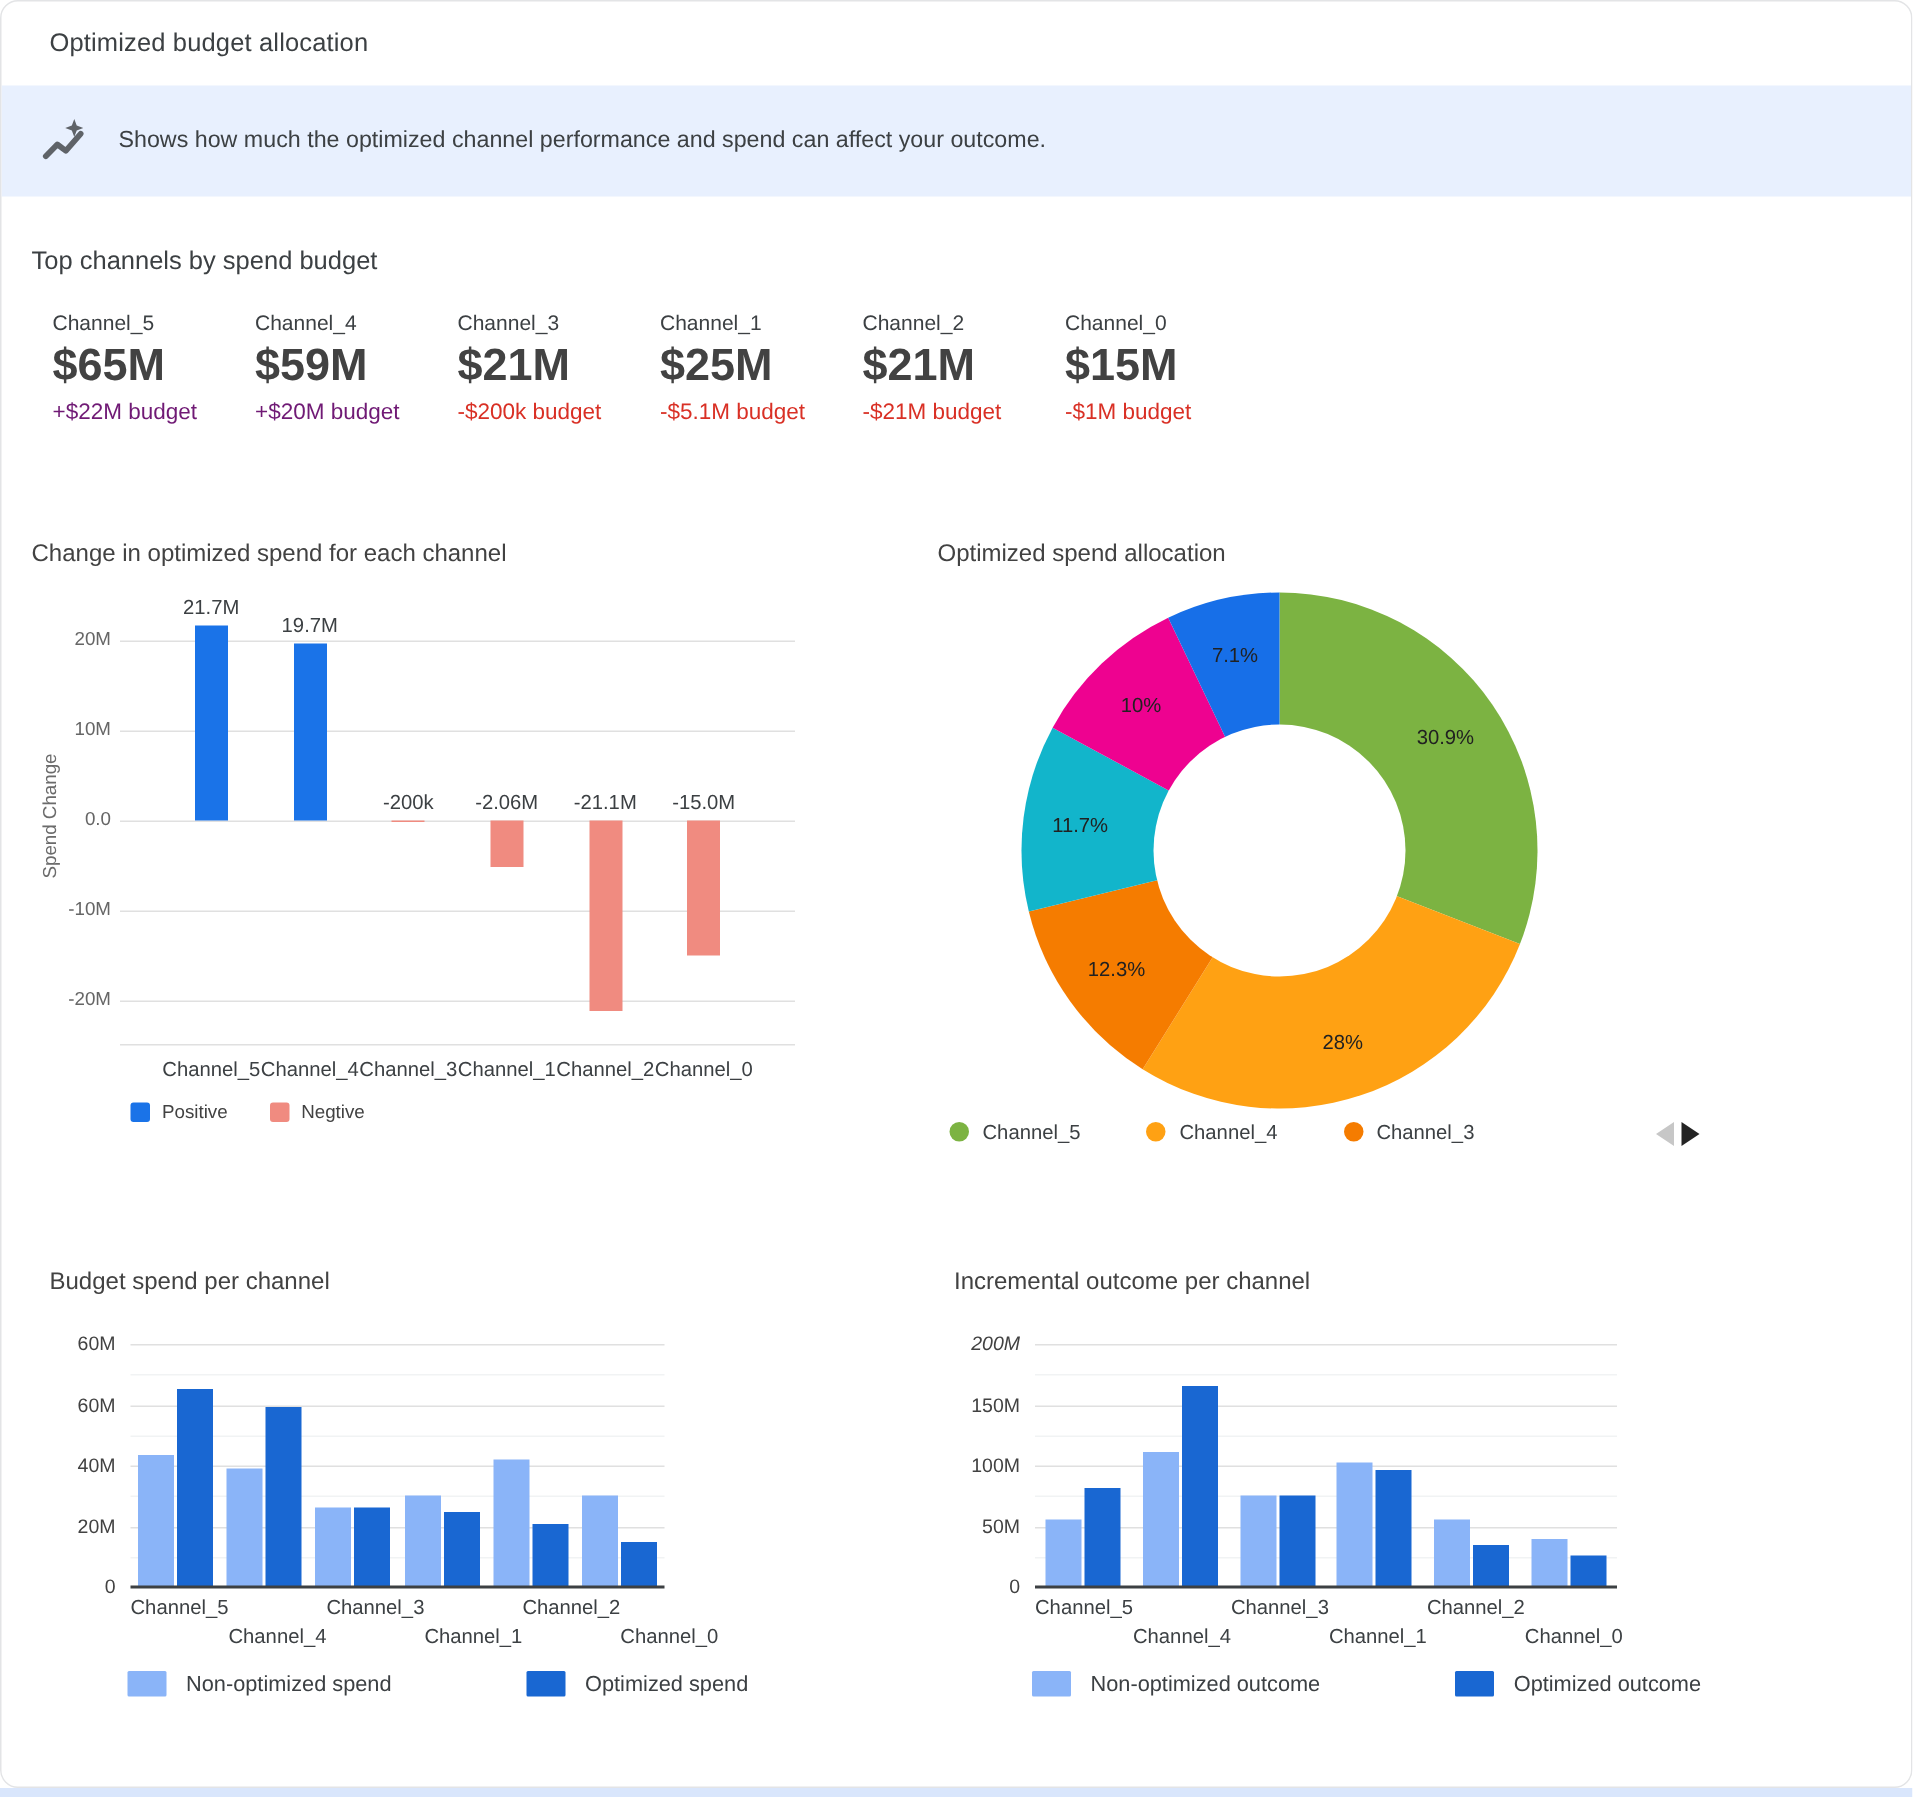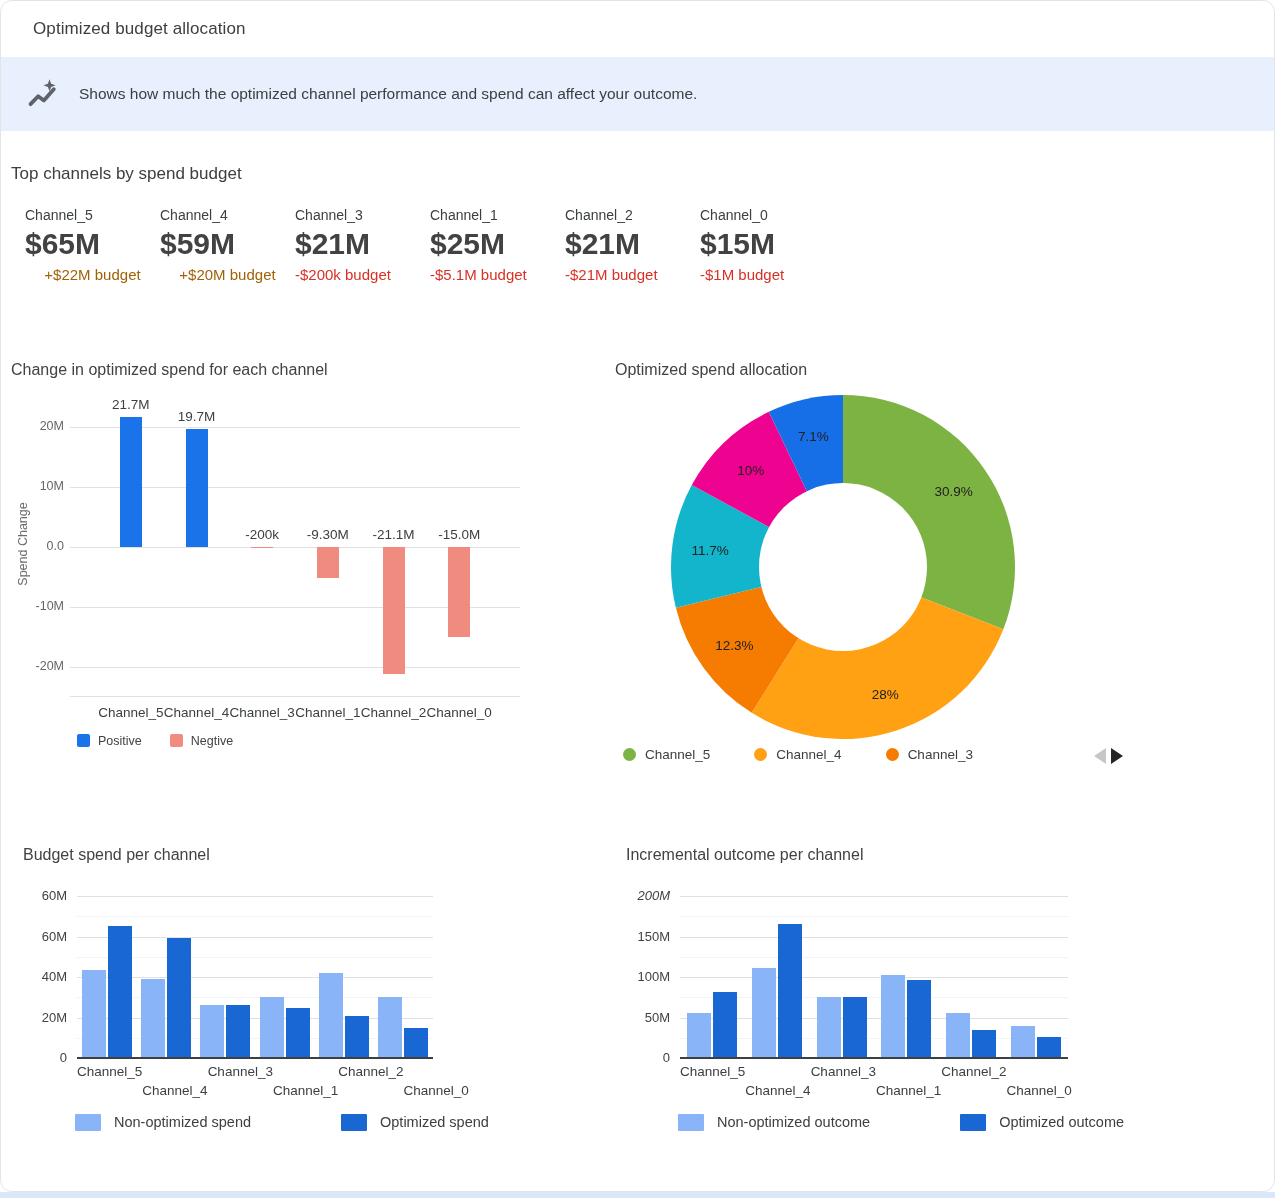--- a/index.html
+++ b/index.html
@@ -25,30 +25,30 @@
   .hdr h1 { font-size: 17px; font-weight: 400; color: #3c4043; letter-spacing: .1px; }
 
   
   .banner {
     height: 74px; background: #e8f0fe;
     display: flex; align-items: center; padding-left: 25px;
   }
   .banner .bicon { width: 34px; height: 34px; flex: 0 0 auto; }
   .banner .btext { margin-left: 19px; font-size: 15.5px; color: #3c4043; }
 
-  main { padding: 0 10px; }
+  main { padding: 0 20px; }
   .sec-heading { margin-top: 33px; font-size: 17px; font-weight: 400; color: #3c4043; }
 
   
   .cards { display: flex; margin-top: 22px; margin-left: 14px; }
   .card { width: 135px; }
   .card .cname { font-size: 14px; color: #3c4043; line-height: 18px; }
   .card .cval { font-size: 30px; color: #424242; line-height: 36px; margin-top: 2px; font-weight: 700; }
   .card .cdelta { font-size: 15px; line-height: 20px; margin-top: 3px; }
-  .card .cdelta.up { color: #a16207; text-align: center; }
+  .card .cdelta.up { color: #701a75; }
   .card .cdelta.down { color: #d93025; }
 
   
   .grid-top { display: flex; margin-top: 64px; }
   .grid-bottom { display: flex; margin-top: 70px; }
   .chart-title { font-size: 16px; font-weight: 400; color: #424242; line-height: 22px; }
 
   
   .sec-c1 { width: 540px; padding-top: 10px; }
   .c1-body { display: flex; margin-top: 16px; }
@@ -64,21 +64,21 @@
   .c1-yticks { position: relative; width: 35px; height: 300px; }
   .c1-yticks .yt { position: absolute; right: 6px; font-size: 12.5px; color: #666; }
   .c1-plot { position: relative; width: 450px; height: 300px; border-bottom: 1px solid #e0e0e0; }
   .gridline { position: absolute; left: 0; right: 0; height: 1px; background: #e0e0e0; }
   .gridline.minor { background: #f1f3f4; }
   .c1-bar { position: absolute; width: 22px; }
   .c1-lbl { position: absolute; width: 70px; text-align: center; font-size: 13.5px; color: #3c4043; }
   .c1-xlabels { display: flex; margin-left: 59px; width: 450px; padding: 0 28px; margin-top: 8px; }
   .c1-xlabels span { flex: 1; text-align: center; font-size: 13.5px; color: #3c4043; white-space: nowrap; }
   .legend-row { display: flex; align-items: center; margin-top: 14px; margin-left: 66px; }
-  .legend-item { display: flex; align-items: flex-start; margin-right: 28px; }
+  .legend-item { display: flex; align-items: center; margin-right: 28px; }
   .legend-sq { width: 13px; height: 13px; border-radius: 2px; margin-right: 8px; }
   .legend-item .ltxt { font-size: 12.5px; color: #424242; }
 
   
   .sec-donut { margin-left: 64px; padding-top: 10px; width: 556px; }
   .donut-svg { display: block; margin-top: 8px; }
   .donut-legend { display: flex; align-items: center; margin-top: 2px; margin-left: 8px; position: relative; width: 500px; }
   .dleg-item { display: flex; align-items: center; margin-right: 44px; }
   .dleg-dot { width: 13px; height: 13px; border-radius: 50%; margin-right: 9px; }
   .dleg-item .ltxt { font-size: 13.5px; color: #3c4043; }
@@ -181,21 +181,21 @@
               <div class="gridline" style="top: 150px;"></div>
               <div class="gridline" style="top: 210px;"></div>
               <div class="gridline" style="top: 270px;"></div>
               <div class="c1-bar" style="left: 49.8333px; width: 22px; top: 19.8px; height: 130.2px; background: rgb(26, 115, 232);"></div>
               <div class="c1-lbl" style="left: 25.8333px; top: -0.2px; text-align: center;">21.7M</div>
               <div class="c1-bar" style="left: 115.5px; width: 22px; top: 31.8px; height: 118.2px; background: rgb(26, 115, 232);"></div>
               <div class="c1-lbl" style="left: 91.5px; top: 11.8px;">19.7M</div>
               <div class="c1-bar" style="left: 181.167px; width: 22px; top: 150px; height: 1.2px; background: rgb(240, 139, 128);"></div>
               <div class="c1-lbl" style="left: 157.167px; top: 130px;">-200k</div>
               <div class="c1-bar" style="left: 246.833px; width: 22px; top: 150px; height: 30.6px; background: rgb(240, 139, 128);"></div>
-              <div class="c1-lbl" style="left: 222.833px; top: 130px;">-9.30M</div>
+              <div class="c1-lbl" style="left: 222.833px; top: 130px;">-2.06M</div>
               <div class="c1-bar" style="left: 312.5px; width: 22px; top: 150px; height: 126.6px; background: rgb(240, 139, 128);"></div>
               <div class="c1-lbl" style="left: 288.5px; top: 130px;">-21.1M</div>
               <div class="c1-bar" style="left: 378.167px; width: 22px; top: 150px; height: 90px; background: rgb(240, 139, 128);"></div>
               <div class="c1-lbl" style="left: 354.167px; top: 130px;">-15.0M</div>
             </div>
         </div>
         <div class="c1-xlabels" id="c1-xlabels">
             <span>Channel_5</span>
             <span>Channel_4</span>
             <span>Channel_3</span>

